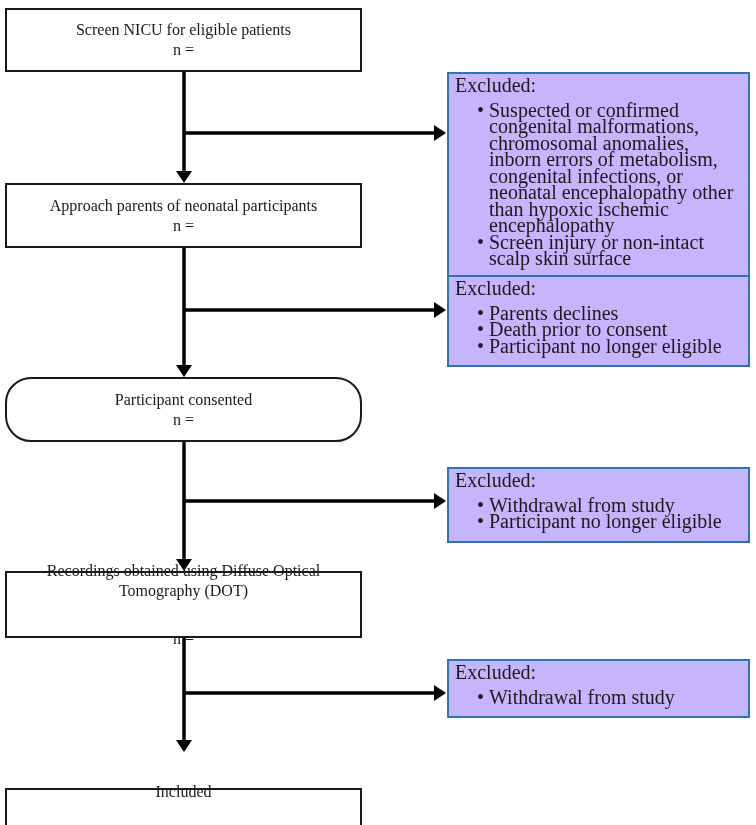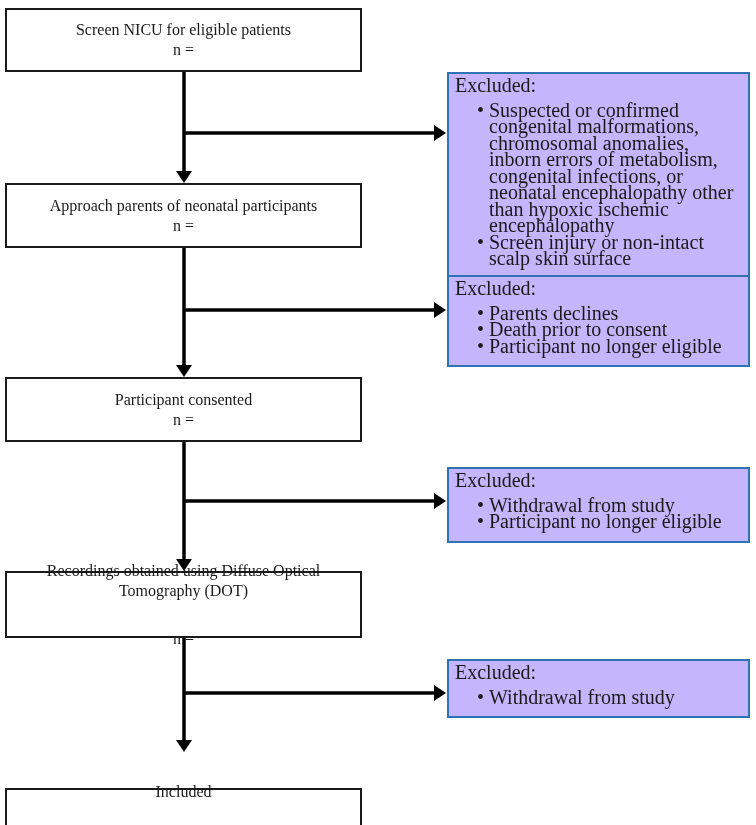--- a/index.html
+++ b/index.html
@@ -100,21 +100,21 @@
   <div class="step-box" style="top:8px; height:64px;">
     <div class="step-title">Screen NICU for eligible patients</div>
     <div class="step-n">n =</div>
   </div>
 
   <div class="step-box" style="top:183px; height:65px;">
     <div class="step-title">Approach parents of neonatal participants</div>
     <div class="step-n">n =</div>
   </div>
 
-  <div class="step-box" style="top:377px; height:65px;">
+  <div class="step-box" style="top:377px; height:65px;border-radius:26px;">
     <div class="step-title">Participant consented</div>
     <div class="step-n">n =</div>
   </div>
 
   <div class="step-box" style="top:571px; height:67px;gap:28px;">
     <div class="step-title">Recordings obtained using Diffuse Optical Tomography (DOT)</div>
     <div class="step-n">n =</div>
   </div>
 
   <div class="step-box" style="top:788px; height:59px;gap:32px;">

